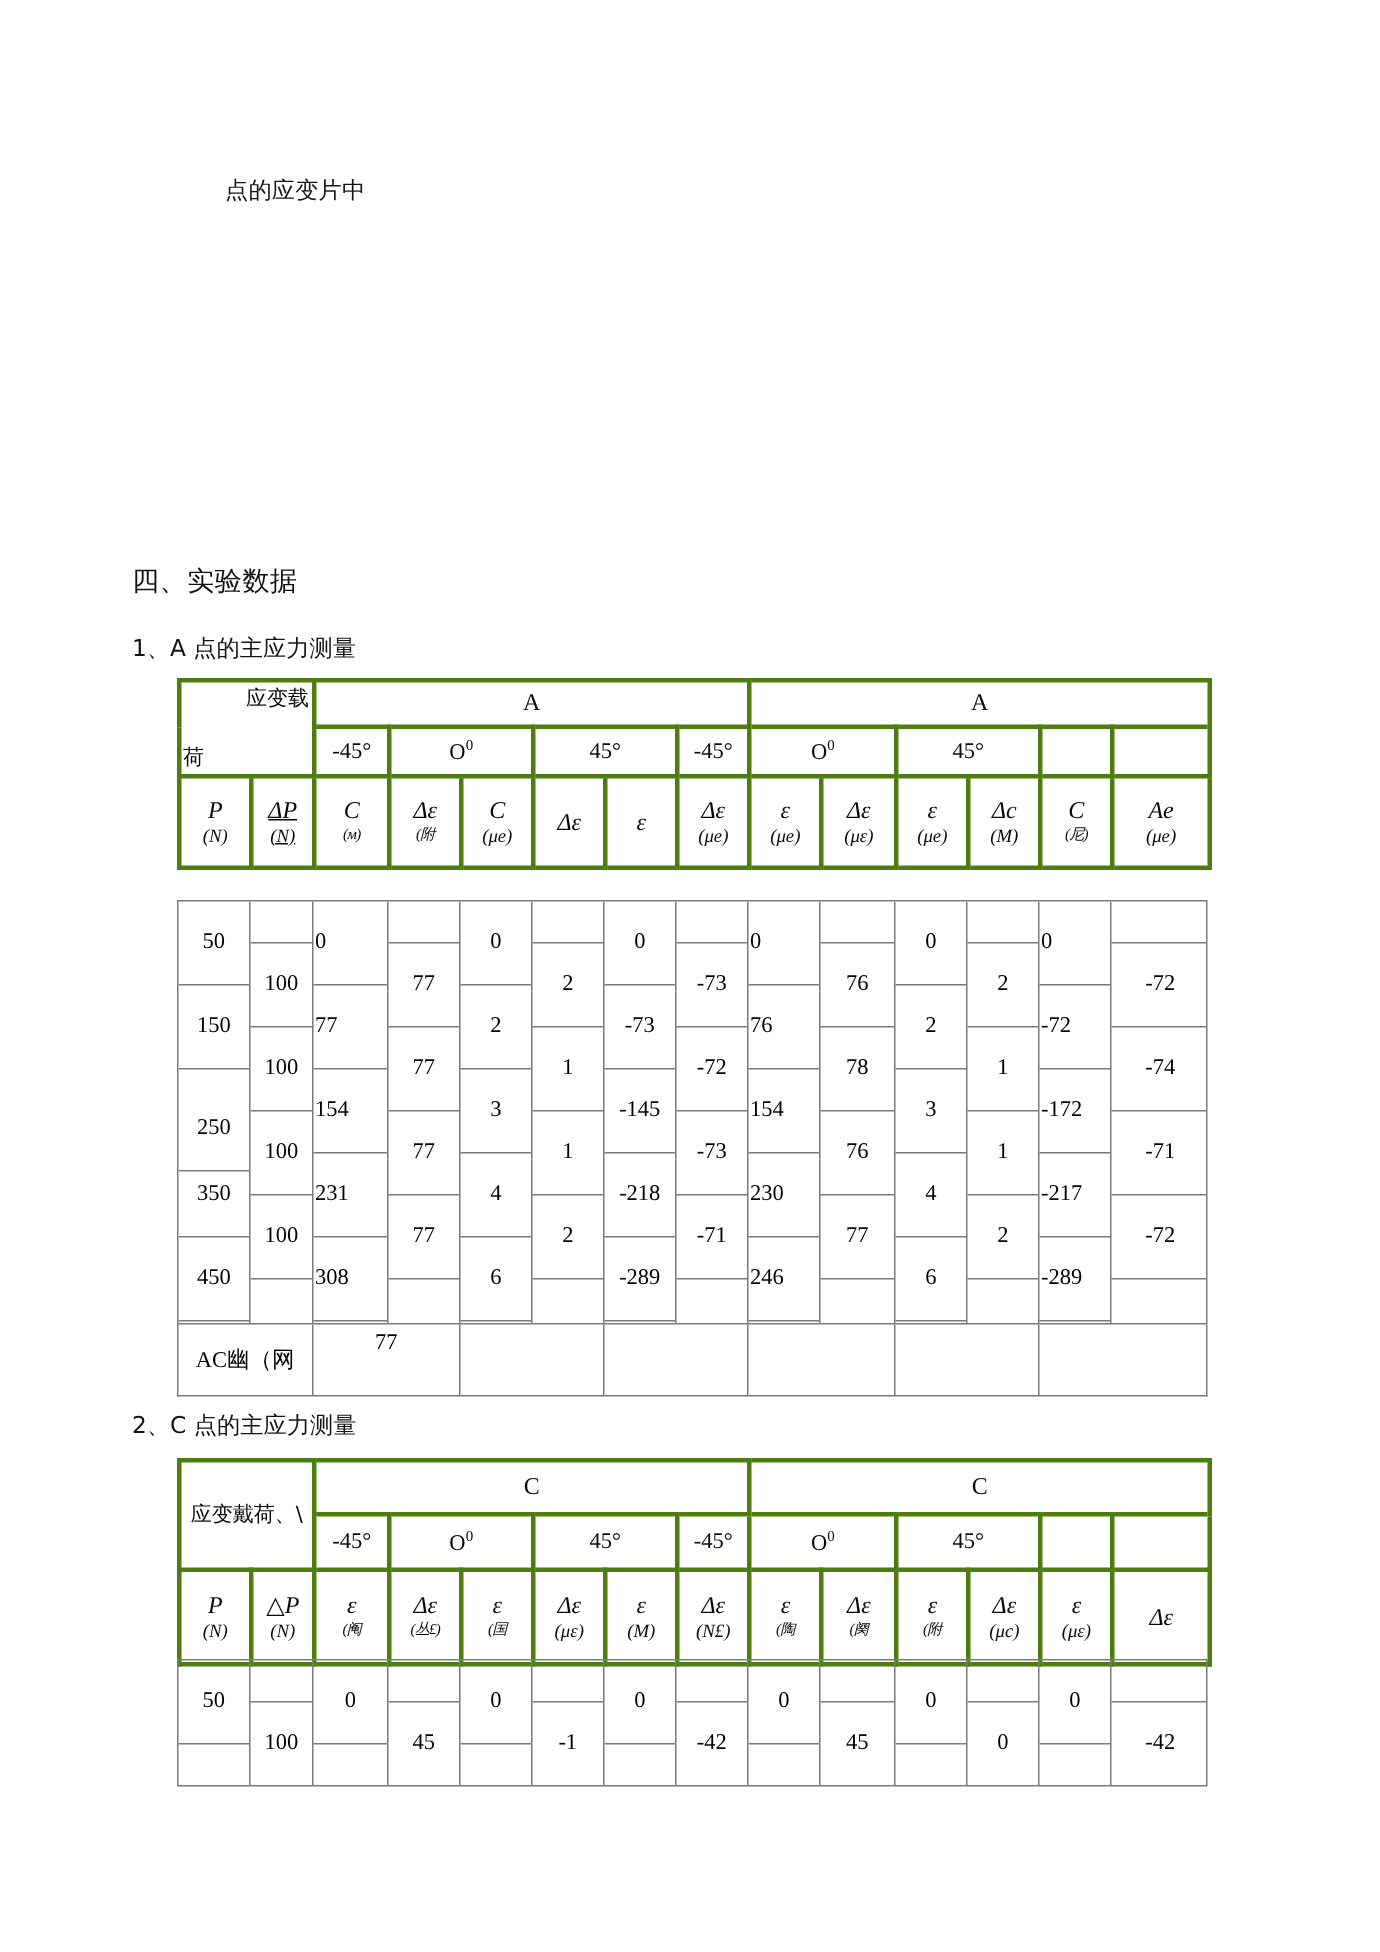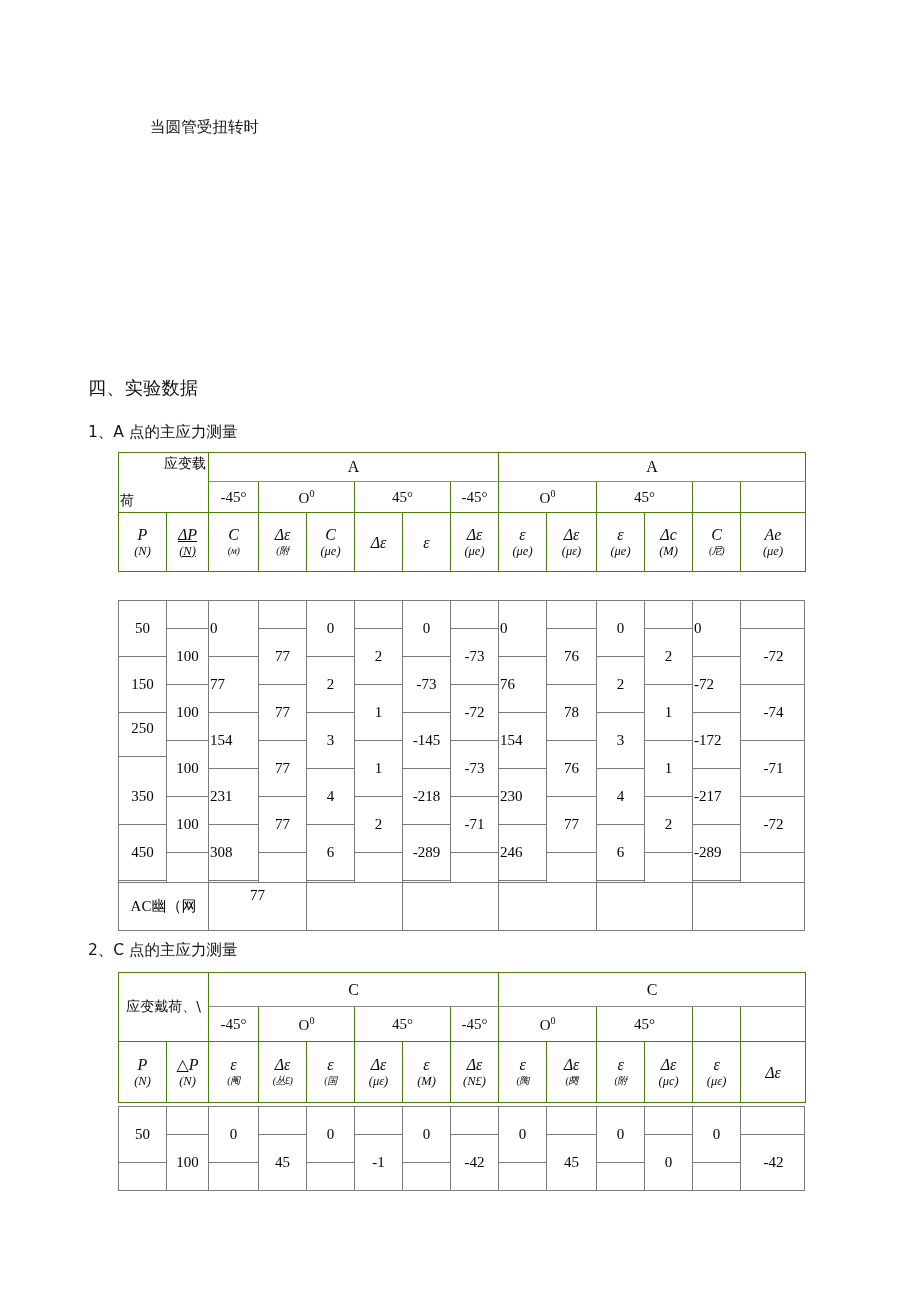--- a/index.html
+++ b/index.html
@@ -56,21 +56,21 @@
 
   
   .tbl {
     position: absolute;
     border-collapse: collapse;
     table-layout: fixed;
     font-family: "Liberation Serif", "DejaVu Serif", serif;
     color: #0a0a0a;
   }
   .tbl td {
-    border: 1px solid #4d7c0f;
+    border: 3px solid #4d7c0f;
     padding: 0;
     text-align: center;
     vertical-align: middle;
     font-size: 14px;
     overflow: hidden;
   }
   .tbl td.hdr-grp {
     font-size: 16px;
     border-bottom: 1px solid #8a8a8a;
   }
@@ -169,21 +169,21 @@
     font-size: 15px;
   }
 </style>
 </head>
 <body>
 
 <div class="page">
 
 
   <div class="para" style="left:150px; top:113px; width:690px;">
-    <span>当圆管受扭转时</span>
+    <span>点的应变片中</span>
   </div>
 
 
 
 
   <div class="heading-main" style="left:88px; top:375px;">
     <span>四、实验数据</span>
   </div>
 
   <div class="heading-sub" style="left:88px; top:420px;">
@@ -289,21 +289,21 @@
             <span class="unit">(μe)</span>
           </td>
         </tr>
   </tbody>
     </table>
 
   <div class="stag" id="t1-stag" style="left:118px; top:600px; width:687px; height:283px;">
       <div class="col" style="left: 0px; width: 48px;">
         <div class="cell" style="top: 0px; height: 56px;">50</div>
         <div class="cell" style="top: 56px; height: 56px;">150</div>
-        <div class="cell" style="top: 100px; height: 56px;">250</div>
+        <div class="cell" style="top: 124px; height: 56px;">250</div>
         <div class="cell" style="top: 168px; height: 56px;">350</div>
         <div class="cell" style="top: 224px; height: 56px;">450</div>
       </div>
       <div class="col" style="left: 48px; width: 42px;">
         <div class="cell" style="top: 0px; height: 28px;"></div>
         <div class="cell" style="top: 28px; height: 56px;">100</div>
         <div class="cell" style="top: 84px; height: 56px;">100</div>
         <div class="cell" style="top: 140px; height: 56px;">100</div>
         <div class="cell" style="top: 196px; height: 56px;">100</div>
       </div>

